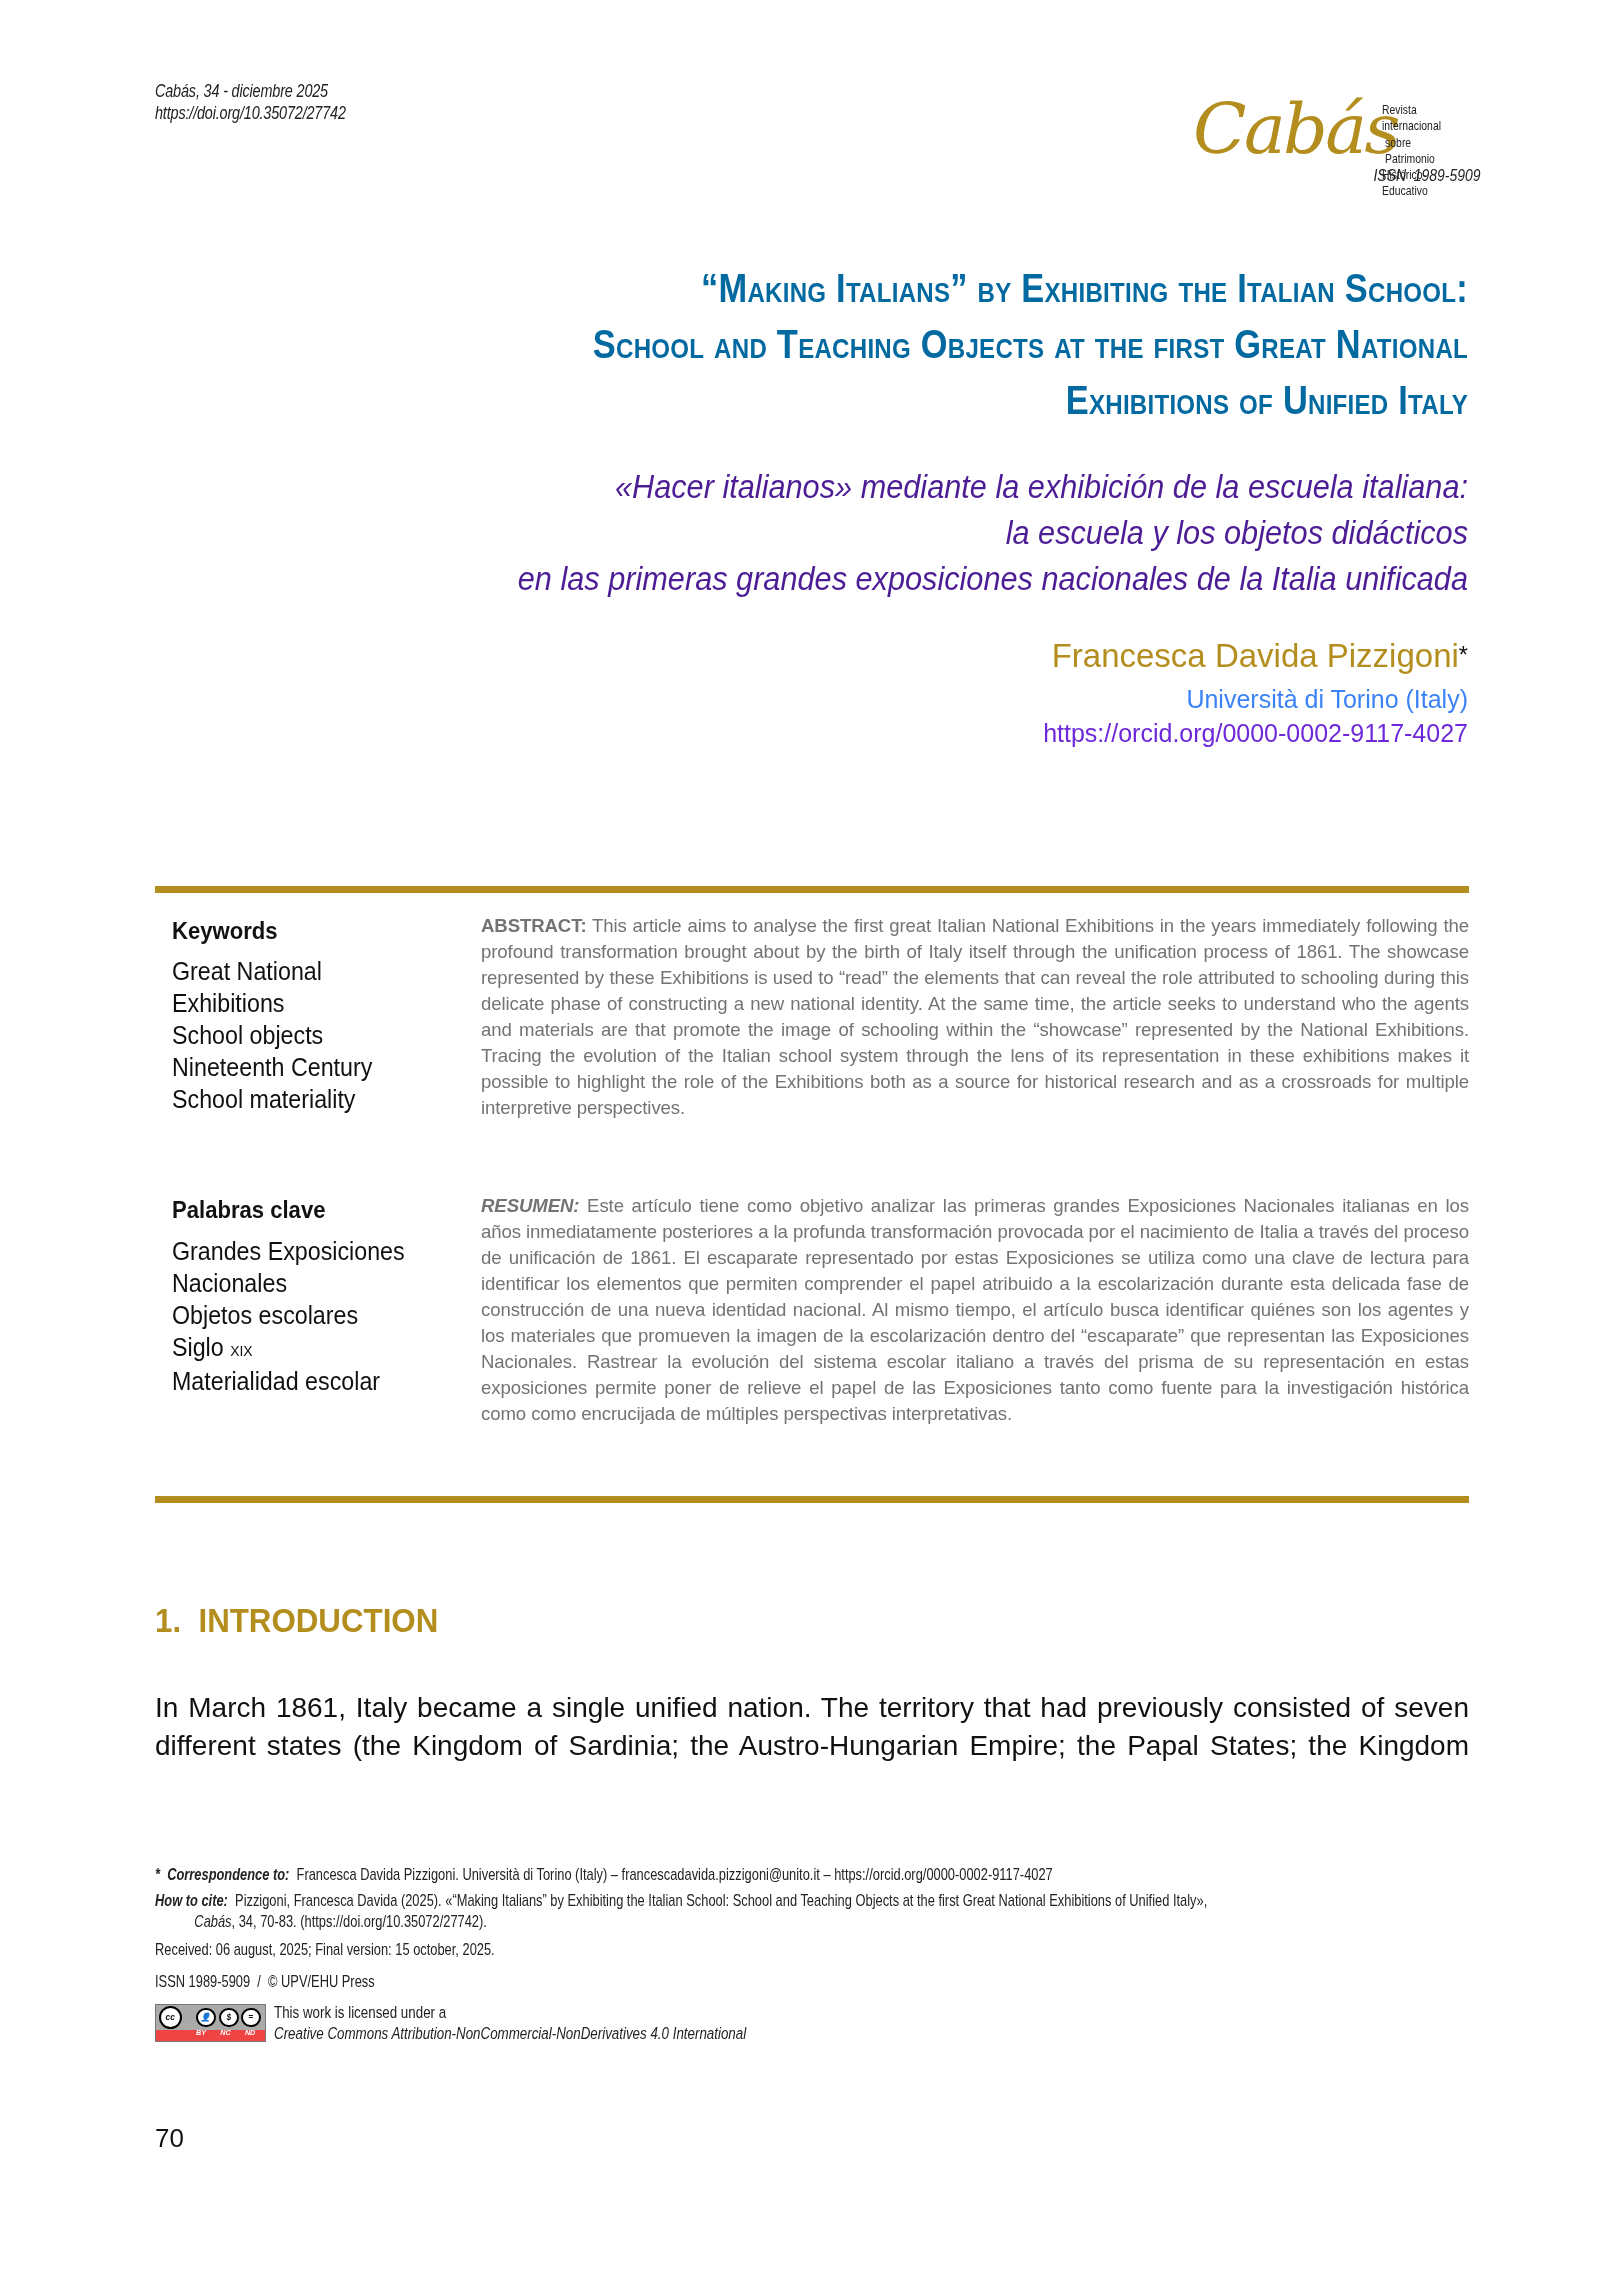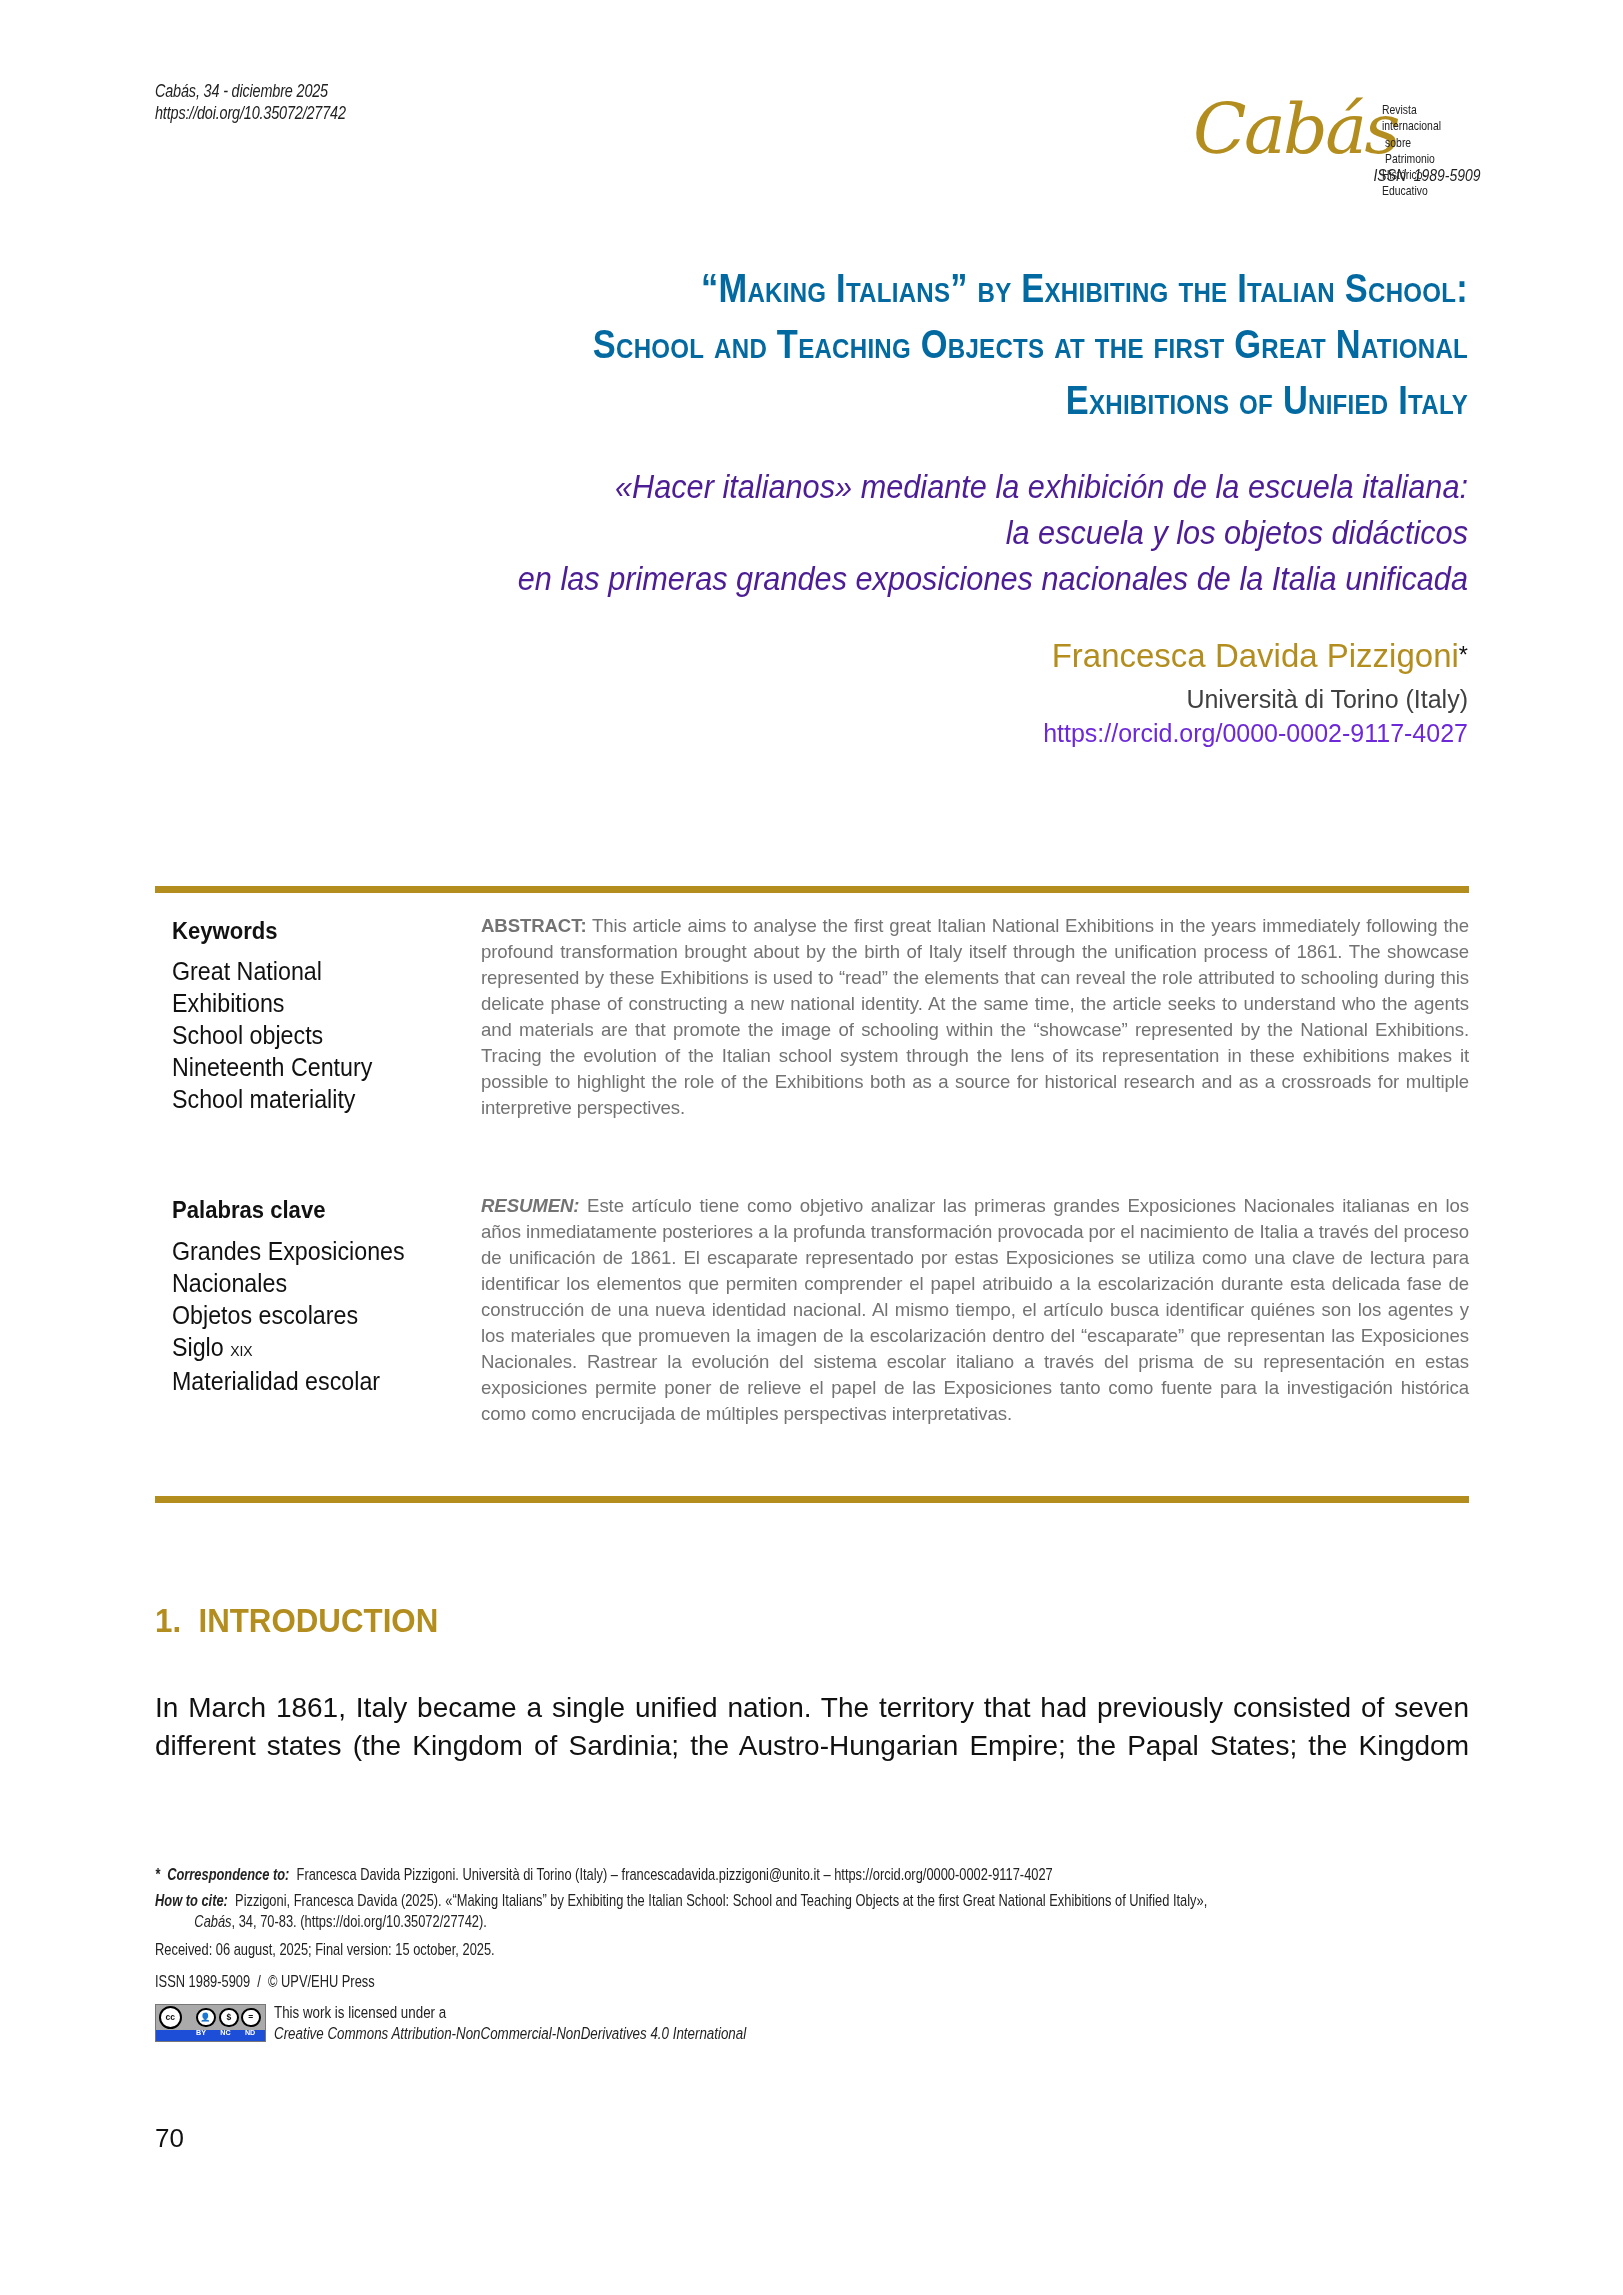--- a/index.html
+++ b/index.html
@@ -23,21 +23,21 @@
            font-weight: bold; font-size: 40px; line-height: 56px; font-variant: small-caps;
            letter-spacing: 0.3px; }
   .title-line { display: block; white-space: nowrap; transform: scaleX(0.86); transform-origin: right center; }
 
   .subtitle { right: 155px; top: 464px; width: 1304px; text-align: right; font-style: italic;
               font-size: 33px; line-height: 46px; color: #4c1d95; }
   .subtitle-line { display: block; white-space: nowrap; transform: scaleX(0.93); transform-origin: right center; }
 
   .author { right: 155px; top: 636px; text-align: right; font-size: 33px; line-height: 39px; color: #B38E1E; white-space: nowrap; }
   .author .star { color: #111; font-size: 23.5px; vertical-align: top; }
-  .affil { right: 155px; top: 682px; text-align: right; font-size: 25px; line-height: 34px; color: #404040; white-space: nowrap; }
+  .affil { right: 155px; top: 682px; text-align: right; font-size: 25px; line-height: 34px; color: #3b82f6; white-space: nowrap; }
   .orcid { right: 155px; top: 716px; text-align: right; font-size: 25px; line-height: 34px; color: #6d28d9; white-space: nowrap; }
 
   
   .rule { left: 155px; width: 1314px; height: 6.5px; background: #B38E1E; }
   .kw-head { left: 172px; font-weight: bold; font-size: 24px; line-height: 30px; transform: scaleX(0.92); transform-origin: left top; }
   .kw-list { left: 172px; font-size: 25px; line-height: 32px; transform: scaleX(0.93); transform-origin: left top; }
   .kw-list div { white-space: nowrap; }
   .sc { font-variant: small-caps; text-transform: lowercase; font-size: 0.85em; }
   .abs-text { left: 481px; width: 988px; font-size: 18.6px; line-height: 26px; text-align: justify; color: #737373;
               letter-spacing: -0.1px; }
@@ -49,21 +49,21 @@
   .body-text { left: 155px; width: 1314px; top: 1689px; font-size: 28px; line-height: 38px; text-align: justify;
                text-align-last: justify; }
 
   
   .fn { left: 155px; width: 1314px; font-size: 15.7px; line-height: 21px; color: #222;
         transform: scaleX(0.82); transform-origin: left top; }
   .fn-wide { width: 1602px; }
   .fn b i, .fn i b { font-weight: bold; }
   .fn-indent { padding-left: 48px; }
 
-  .cc-badge { left: 155px; top: 2004px; width: 111px; height: 38px; background: #1d4ed8; border: 1.3px solid #777; box-sizing: border-box; }
+  .cc-badge { left: 155px; top: 2004px; width: 111px; height: 38px; background: #ef4444; border: 1.3px solid #777; box-sizing: border-box; font-style: italic; }
   .cc-top { position: absolute; left: 0; top: 0; right: 0; height: 25px; background: #aaa; }
   .cc-circle { position: absolute; top: 2.6px; width: 19.6px; height: 19.6px; border-radius: 50%; background: #fff;
                border: 2px solid #000; box-sizing: border-box; font-size: 8.5px; font-weight: bold; text-align: center; line-height: 15.7px; }
   .cc-labels { position: absolute; bottom: 4px; left: 33px; right: 2.6px; color: #fff; font-size: 7.2px; font-weight: bold;
                display: flex; justify-content: space-around; }
   .cc-text { left: 274px; top: 2002px; font-size: 16.3px; line-height: 21px; color: #222;
              transform: scaleX(0.82); transform-origin: left top; white-space: nowrap; }
   .cc-text .it { font-style: italic; }
 
   .page-num { left: 155px; top: 2123px; font-size: 26px; color: #111; }

